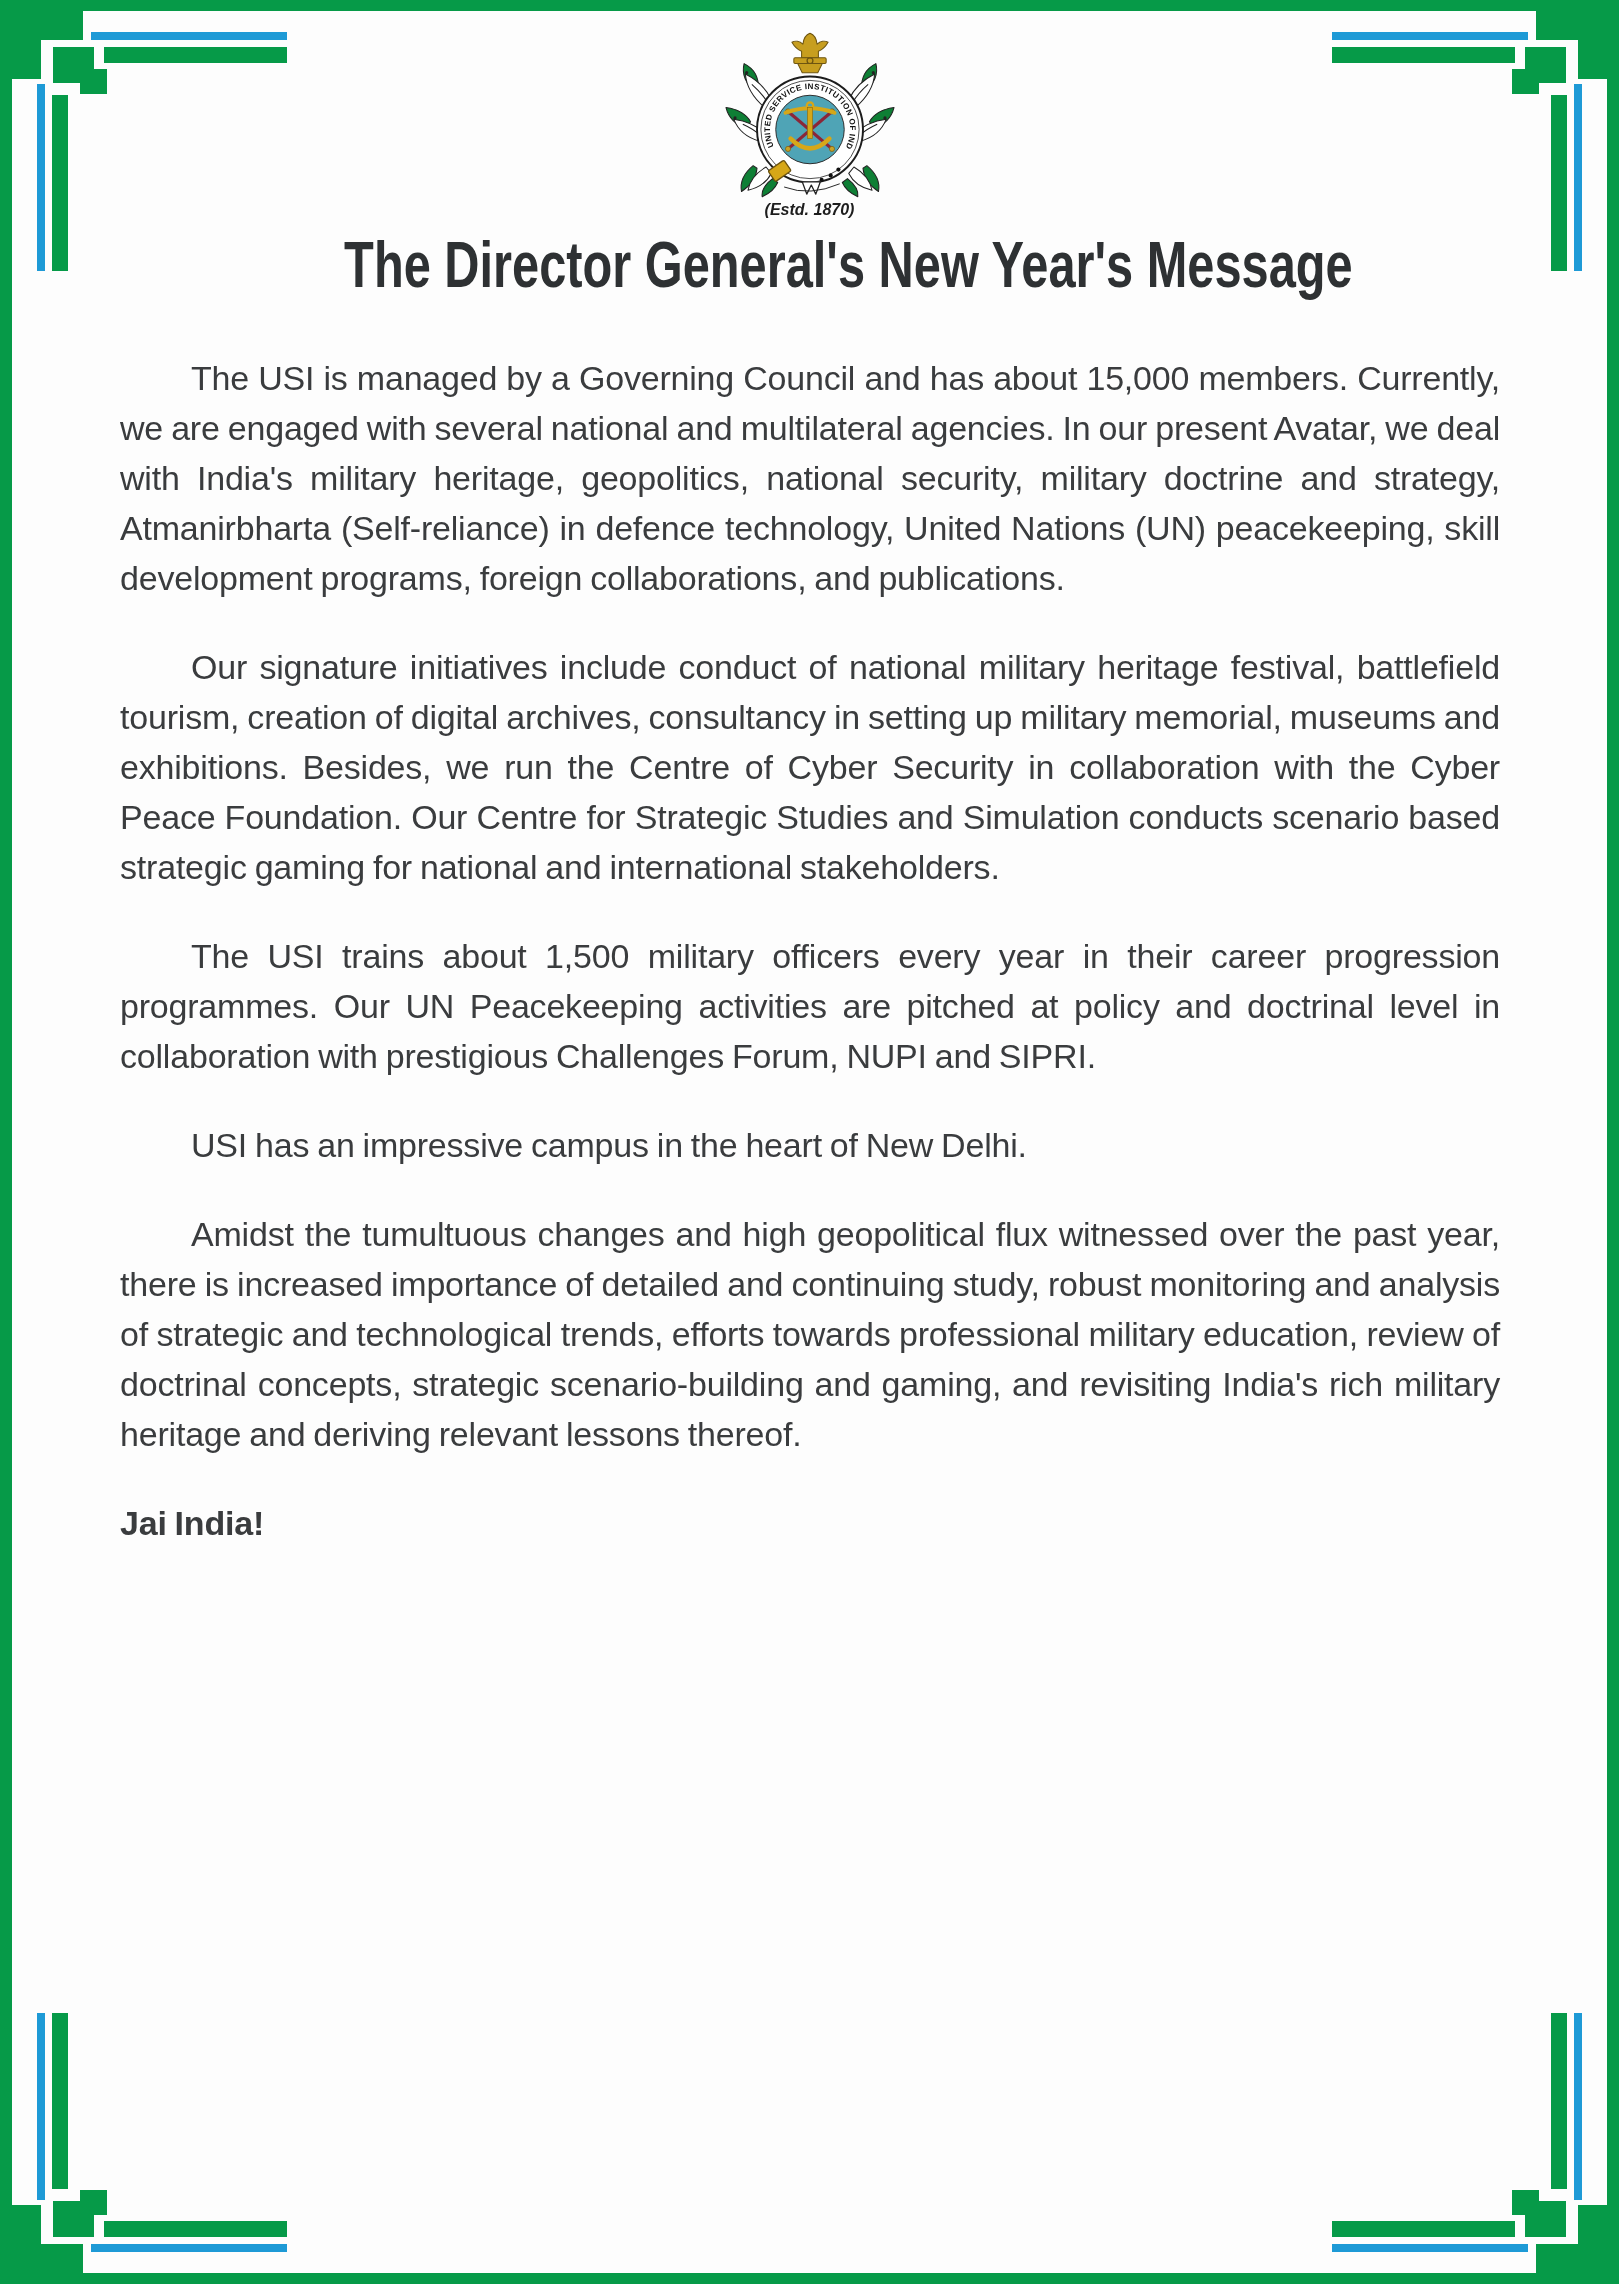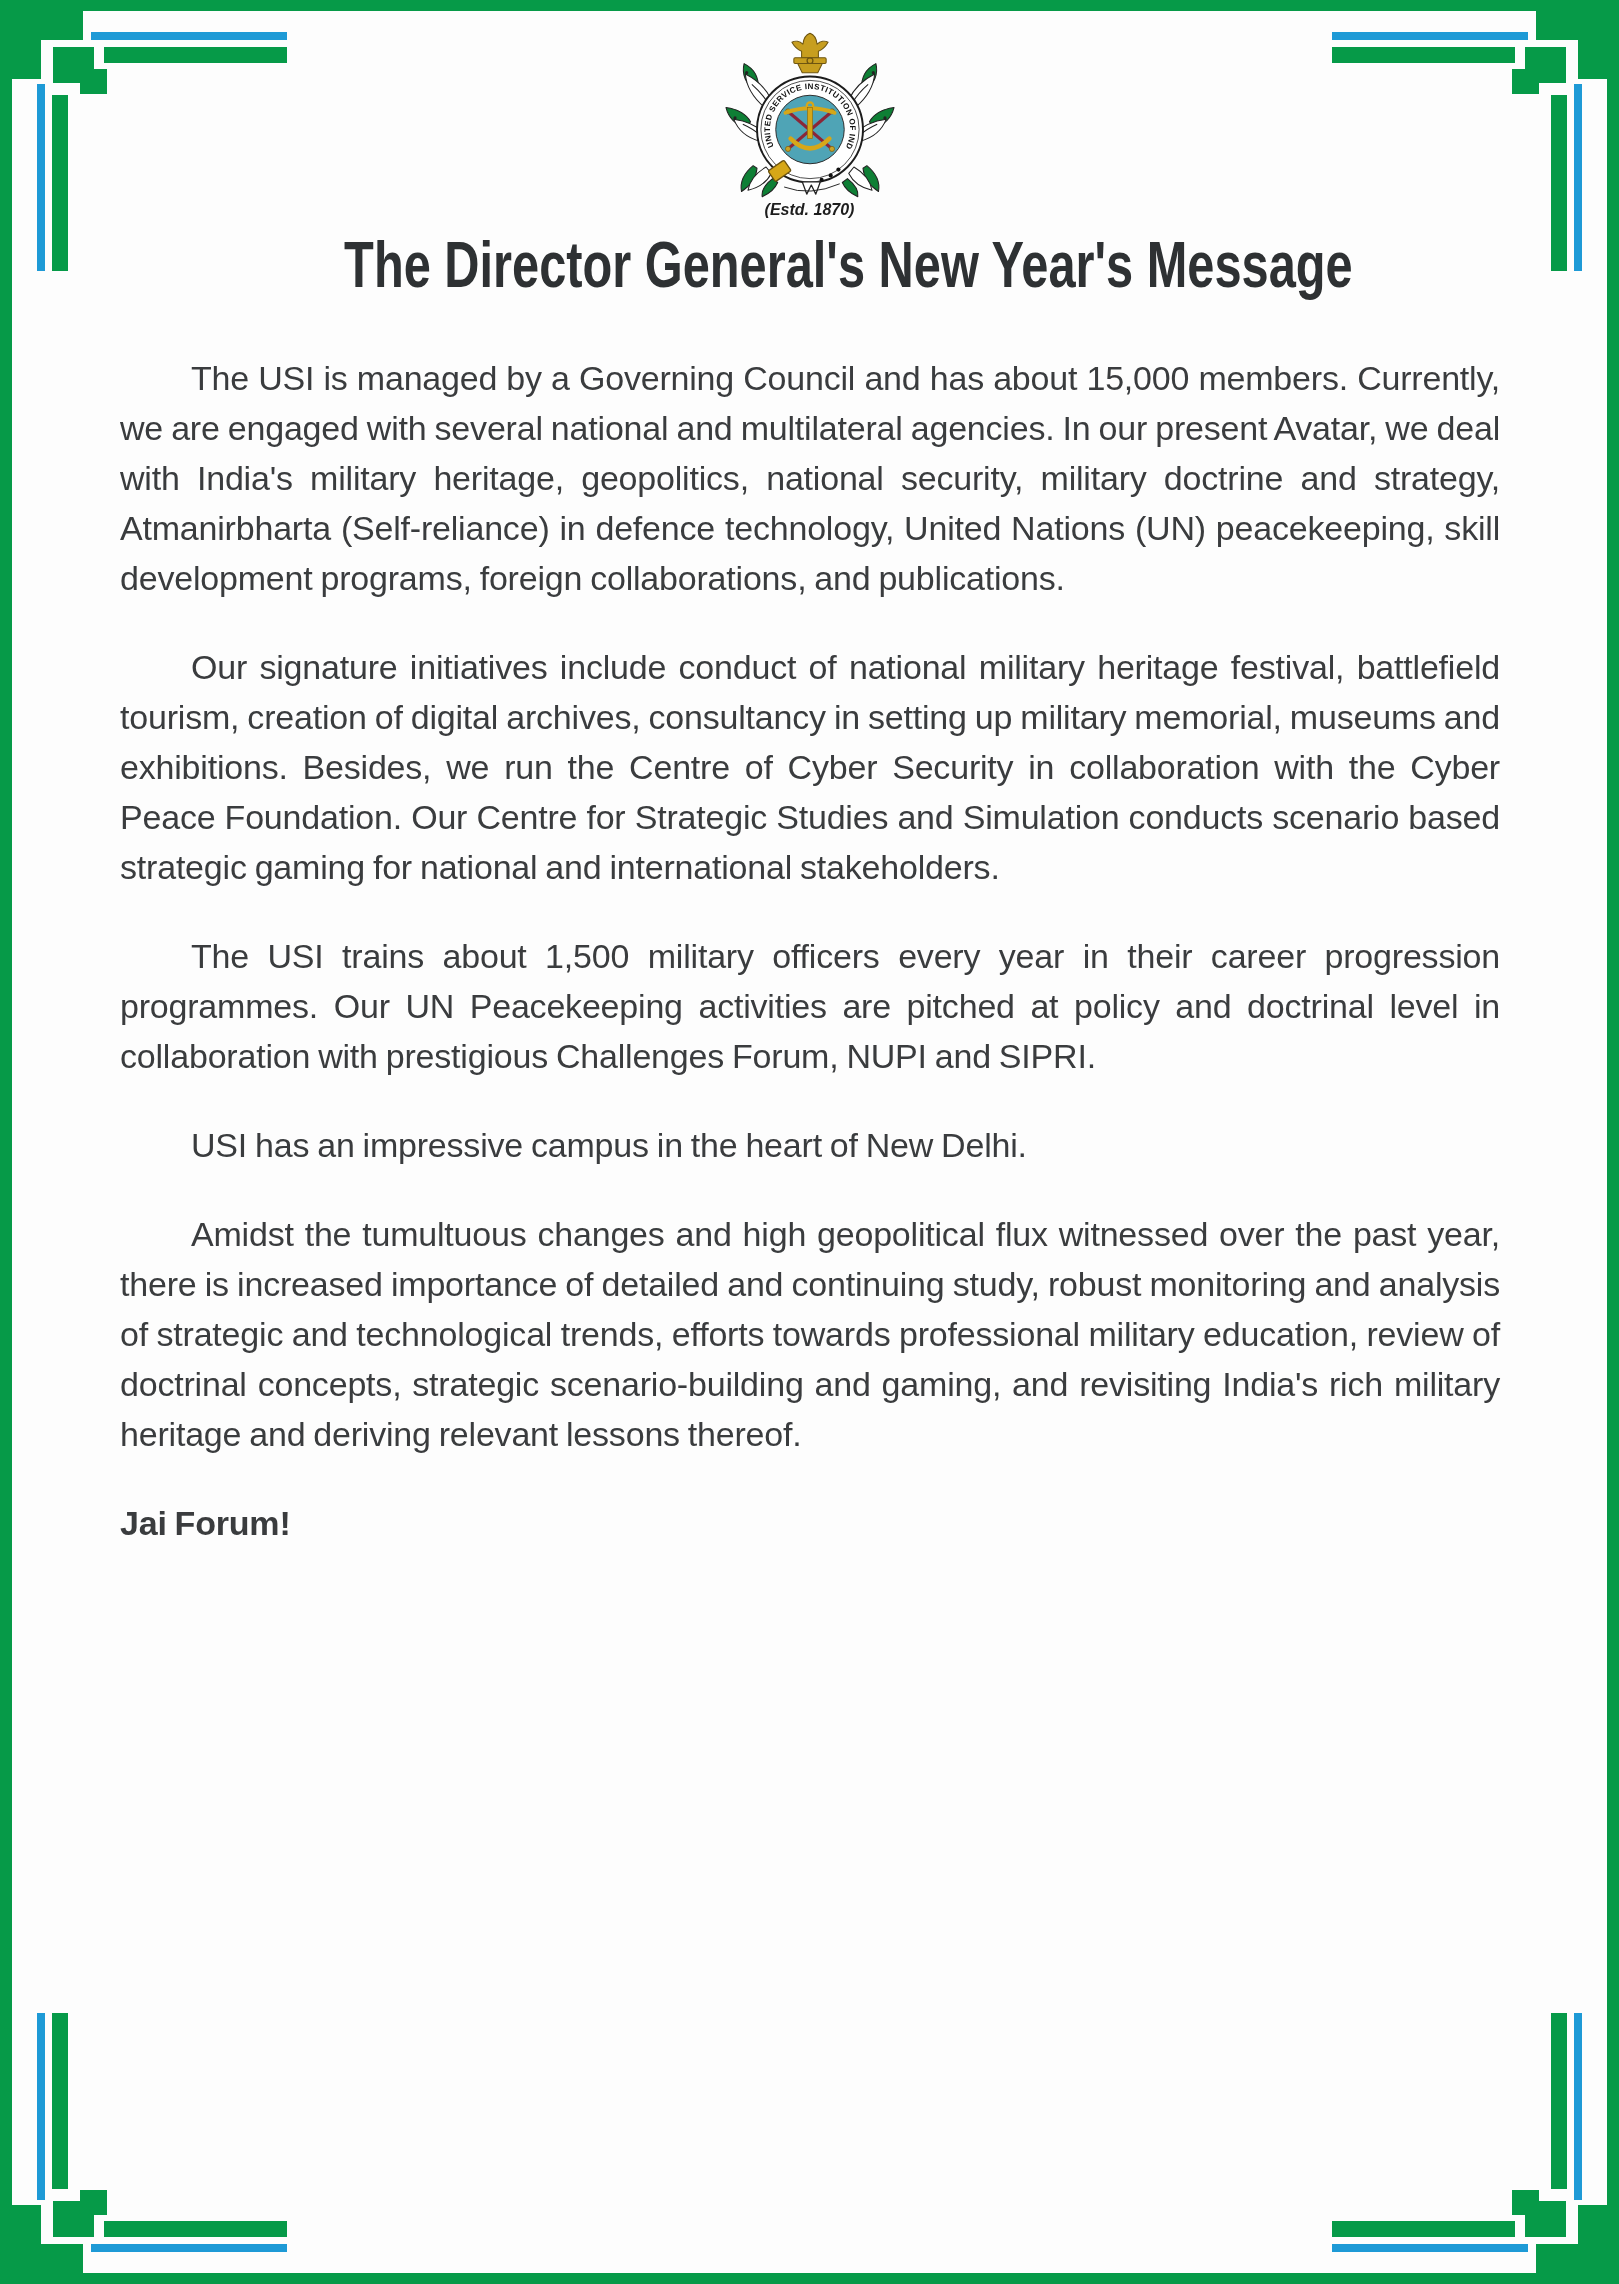--- a/index.html
+++ b/index.html
@@ -183,17 +183,17 @@
   <div class="title-wrap">
     <span class="title-text">The Director General's New Year's Message</span>
   </div>
 
   <div class="body">
     <p>The USI is managed by a Governing Council and has about 15,000 members. Currently, we are engaged with several national and multilateral agencies. In our present Avatar, we deal with India's military heritage, geopolitics, national security, military doctrine and strategy, Atmanirbharta (Self-reliance) in defence technology, United Nations (UN) peacekeeping, skill development programs, foreign collaborations, and publications.</p>
     <p>Our signature initiatives include conduct of national military heritage festival, battlefield tourism, creation of digital archives, consultancy in setting up military memorial, museums and exhibitions. Besides, we run the Centre of Cyber Security in collaboration with the Cyber Peace Foundation. Our Centre for Strategic Studies and Simulation conducts scenario based strategic gaming for national and international stakeholders.</p>
     <p>The USI trains about 1,500 military officers every year in their career progression programmes. Our UN Peacekeeping activities are pitched at policy and doctrinal level in collaboration with prestigious Challenges Forum, NUPI and SIPRI.</p>
     <p>USI has an impressive campus in the heart of New Delhi.</p>
     <p>Amidst the tumultuous changes and high geopolitical flux witnessed over the past year, there is increased importance of detailed and continuing study, robust monitoring and analysis of strategic and technological trends, efforts towards professional military education, review of doctrinal concepts, strategic scenario-building and gaming, and revisiting India's rich military heritage and deriving relevant lessons thereof.</p>
-    <p class="jai">Jai Forum!</p>
+    <p class="jai">Jai India!</p>
   </div>
 
 </div>
 
 
 </body></html>

